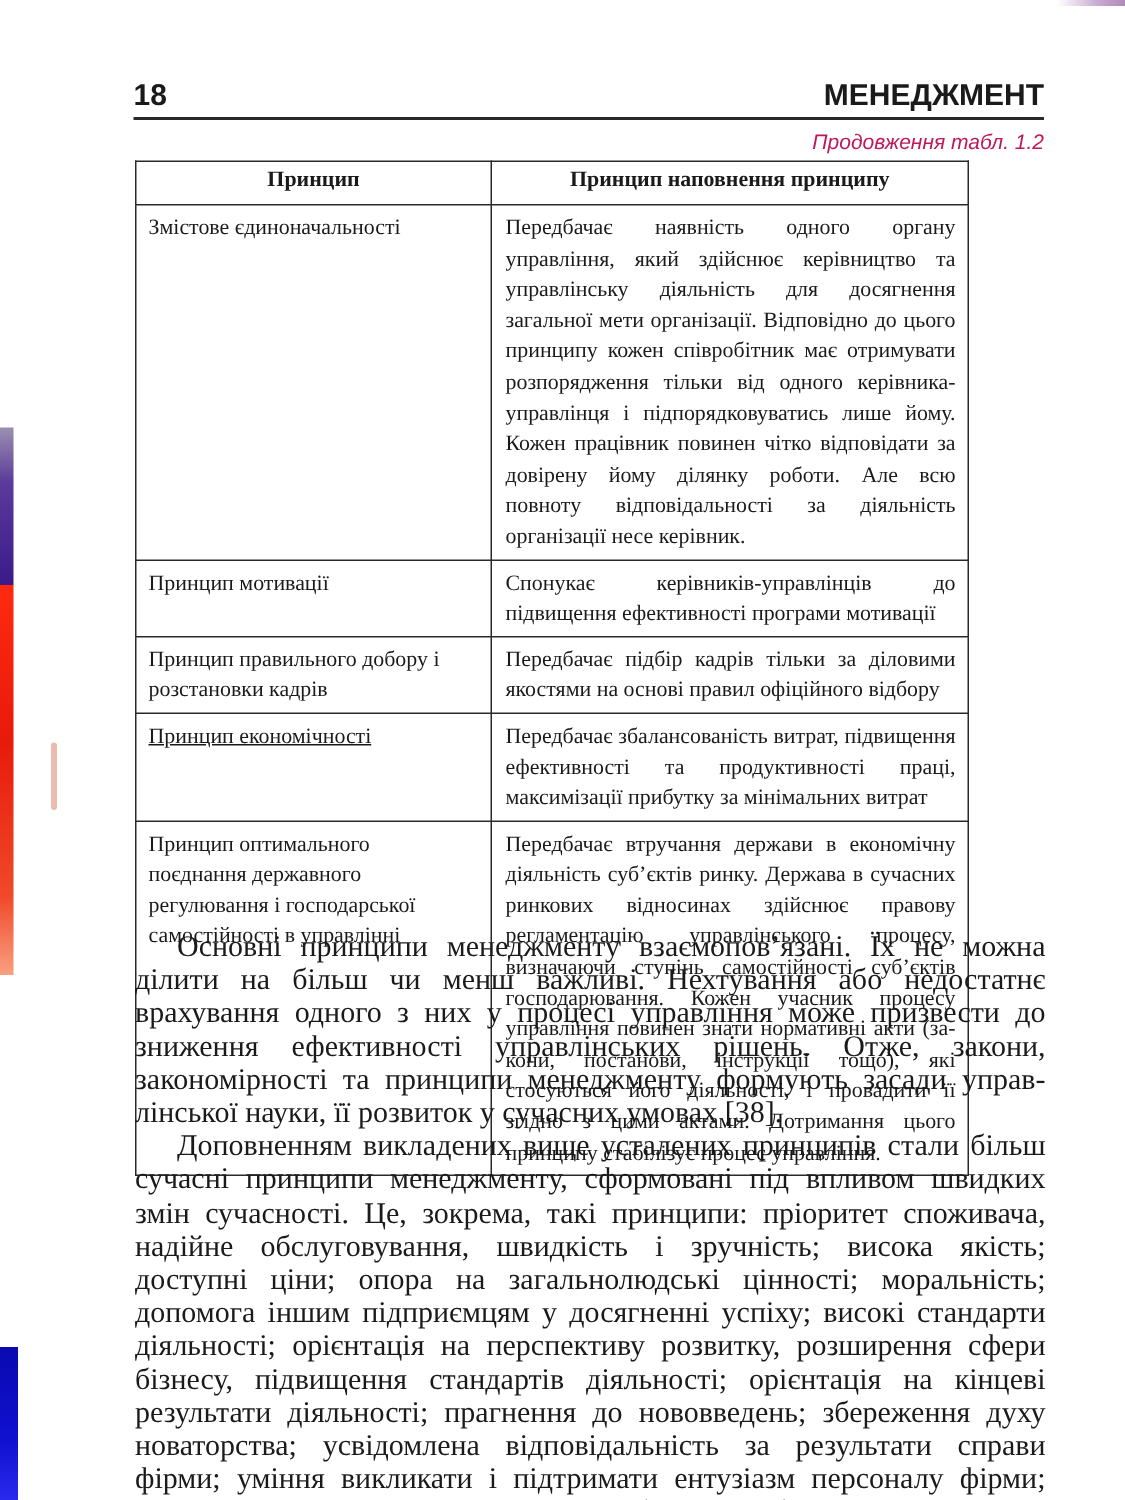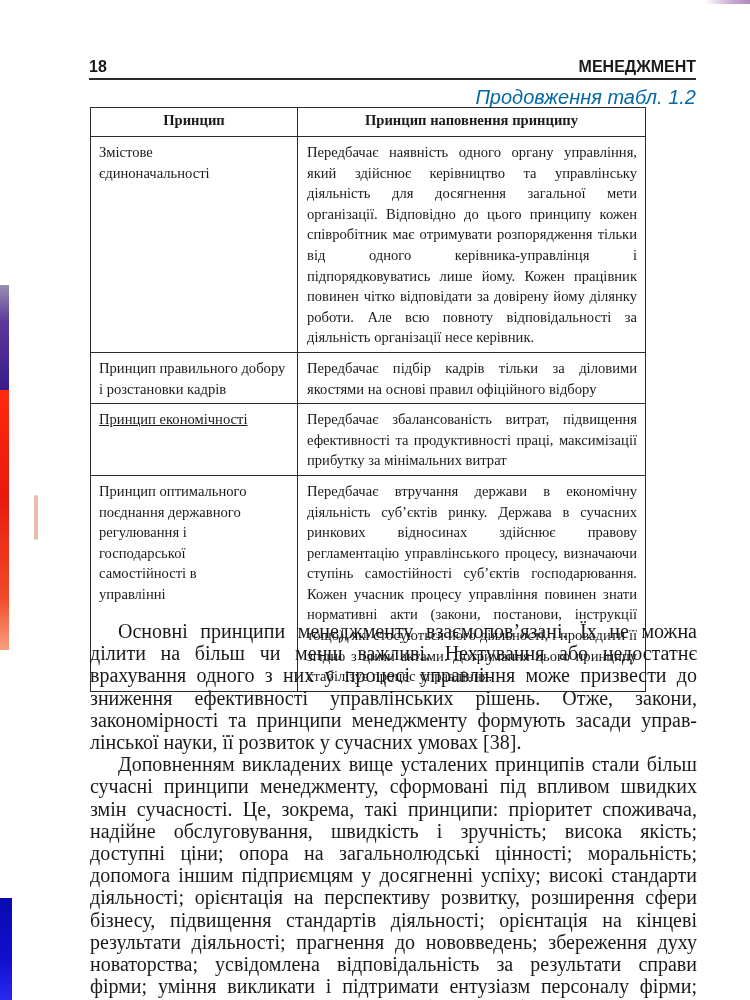--- a/index.html
+++ b/index.html
@@ -61,39 +61,39 @@
       position: absolute;
       left: 89px;
       top: 48px;
       width: 607px;
       height: 28px;
       display: flex;
       justify-content: space-between;
       align-items: flex-end;
       font-family: "Liberation Sans", "DejaVu Sans", sans-serif;
       font-weight: bold;
-      font-size: 16px;
+      font-size: 20px;
       color: #1a1a1a;
     }
     .header-rule {
       position: absolute;
       left: 89px;
       top: 78px;
       width: 607px;
       height: 2px;
       background: #2a2a2a;
     }
     .continuation {
       position: absolute;
       right: 54px;
       top: 86px;
       font-family: "Liberation Sans", "DejaVu Sans", sans-serif;
       font-style: italic;
-      font-size: 20px;
-      color: #0369a1;
+      font-size: 14px;
+      color: #be185d;
     }
 
     
     table.principles {
       position: absolute;
       left: 90px;
       top: 107px;
       width: 556px;
       border-collapse: collapse;
       font-size: 14.6px;
@@ -160,20 +160,24 @@
       <th style="width:158px;">Принцип</th>
       <th>Принцип наповнення принципу</th>
     </tr>
   </thead>
   <tbody>
     <tr>
       <td class="col-name" style="padding-right:30px;">Змістове єдиноначальності</td>
       <td class="col-desc">Передбачає наявність одного органу управління, який здійс­нює керівництво та управлінську діяльність для досягнення загальної мети організації. Відповідно до цього принципу кожен співробітник має отримувати розпорядження тільки від одного керівника-управлінця і підпорядковуватись лише йому. Кожен працівник повинен чітко відповідати за довірену йому ділянку роботи. Але всю повноту відповідальності за діяльність організації несе керівник.</td>
     </tr>
     <tr>
+      <td class="col-name" style="padding-right:70px;">Принцип мотивації</td>
+      <td class="col-desc">Спонукає керівників-управлінців до підвищення ефективності програми мотивації</td>
+    </tr>
+    <tr>
       <td class="col-name">Принцип правильного добору і розстановки кадрів</td>
       <td class="col-desc">Передбачає підбір кадрів тільки за діловими якостями на основі правил офіційного відбору</td>
     </tr>
     <tr>
       <td class="col-name" style="padding-right:40px;text-decoration:underline;">Принцип економічності</td>
       <td class="col-desc">Передбачає збалансованість витрат, підвищення ефективності та продуктивності праці, максимізації прибутку за мінімаль­них витрат</td>
     </tr>
     <tr>
       <td class="col-name" style="padding-right:40px;">Принцип оптимального поєднання державного регулювання і господарської самостійності в управлінні</td>
       <td class="col-desc">Передбачає втручання держави в економічну діяльність суб’єк­тів ринку. Держава в сучасних ринкових відносинах здійснює правову регламентацію управлінського процесу, визначаючи ступінь самостійності суб’єктів господарювання. Кожен учас­ник процесу управління повинен знати нормативні акти (за­кони, постанови, інструкції тощо), які стосуються його діяль­ності, і провадити її згідно з цими актами. Дотримання цього принципу стабілізує процес управління.</td>

